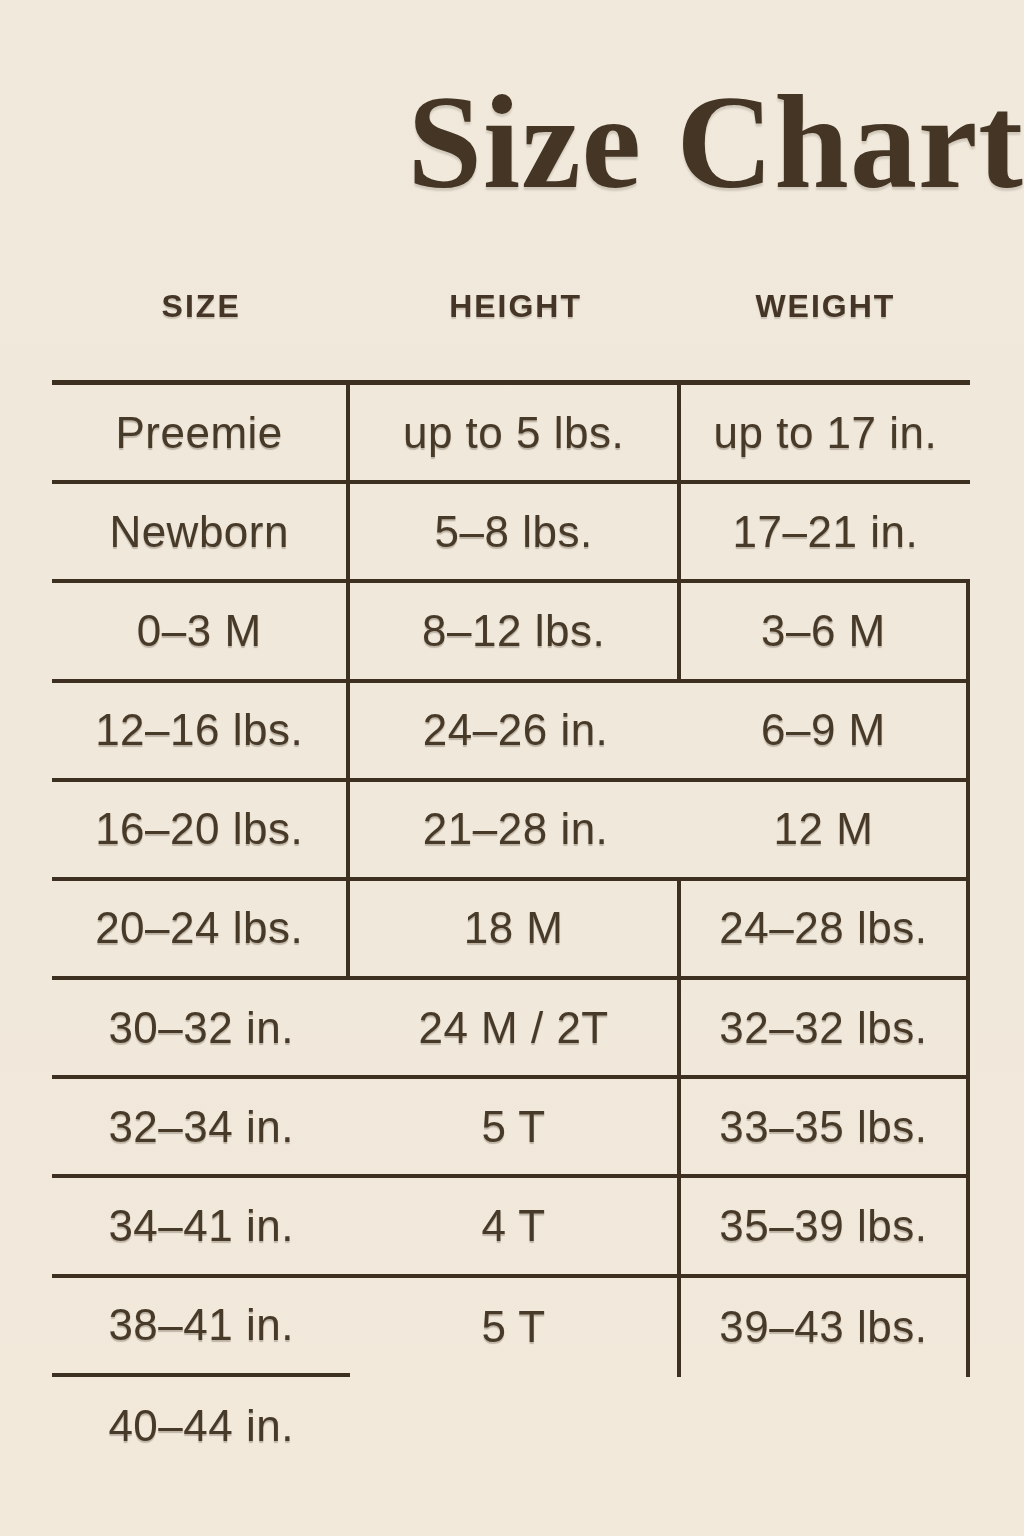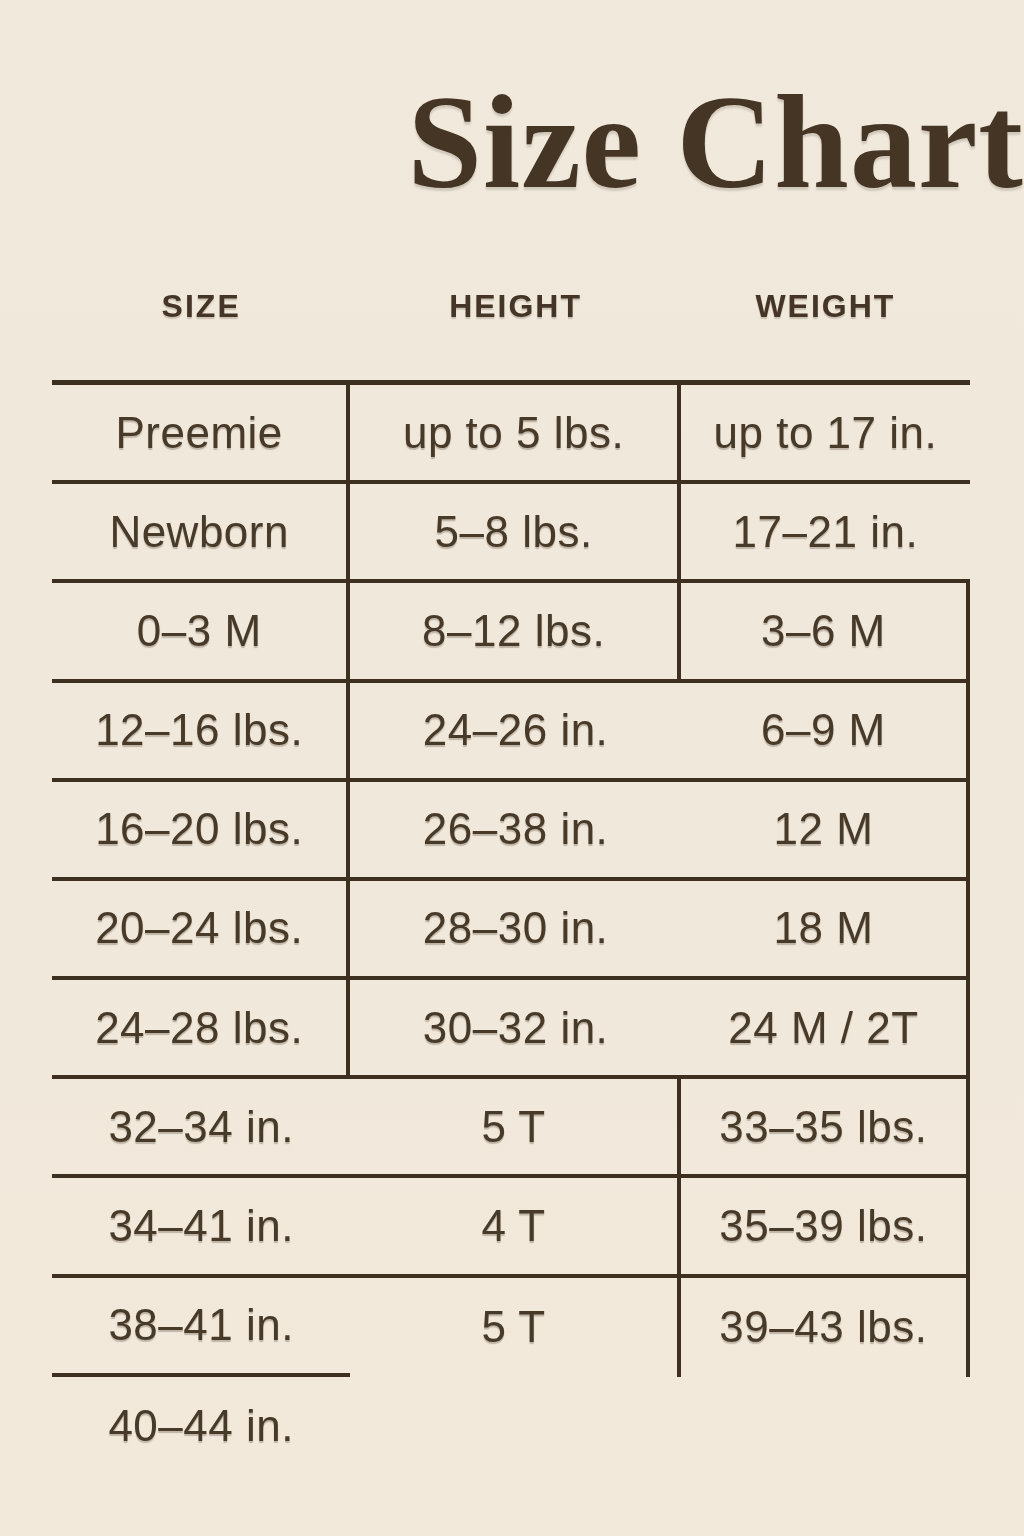--- a/index.html
+++ b/index.html
@@ -100,31 +100,31 @@
 
     <div class="cell c0">0–3 M</div>
     <div class="cell c1">8–12 lbs.</div>
 
     <div class="cell c0">3–6 M</div>
     <div class="cell c1">12–16 lbs.</div>
     <div class="cell c2">24–26 in.</div>
 
     <div class="cell c0">6–9 M</div>
     <div class="cell c1">16–20 lbs.</div>
-    <div class="cell c2">26–38 in.</div>
+    <div class="cell c2">21–28 in.</div>
 
     <div class="cell c0">12 M</div>
     <div class="cell c1">20–24 lbs.</div>
-    <div class="cell c2">28–30 in.</div>
 
     <div class="cell c0">18 M</div>
     <div class="cell c1">24–28 lbs.</div>
     <div class="cell c2">30–32 in.</div>
 
     <div class="cell c0">24 M / 2T</div>
+    <div class="cell c1">32–32 lbs.</div>
     <div class="cell c2">32–34 in.</div>
 
     <div class="cell c0">5 T</div>
     <div class="cell c1">33–35 lbs.</div>
     <div class="cell c2">34–41 in.</div>
 
     <div class="cell c0">4 T</div>
     <div class="cell c1">35–39 lbs.</div>
     <div class="cell c2">38–41 in.</div>
 

